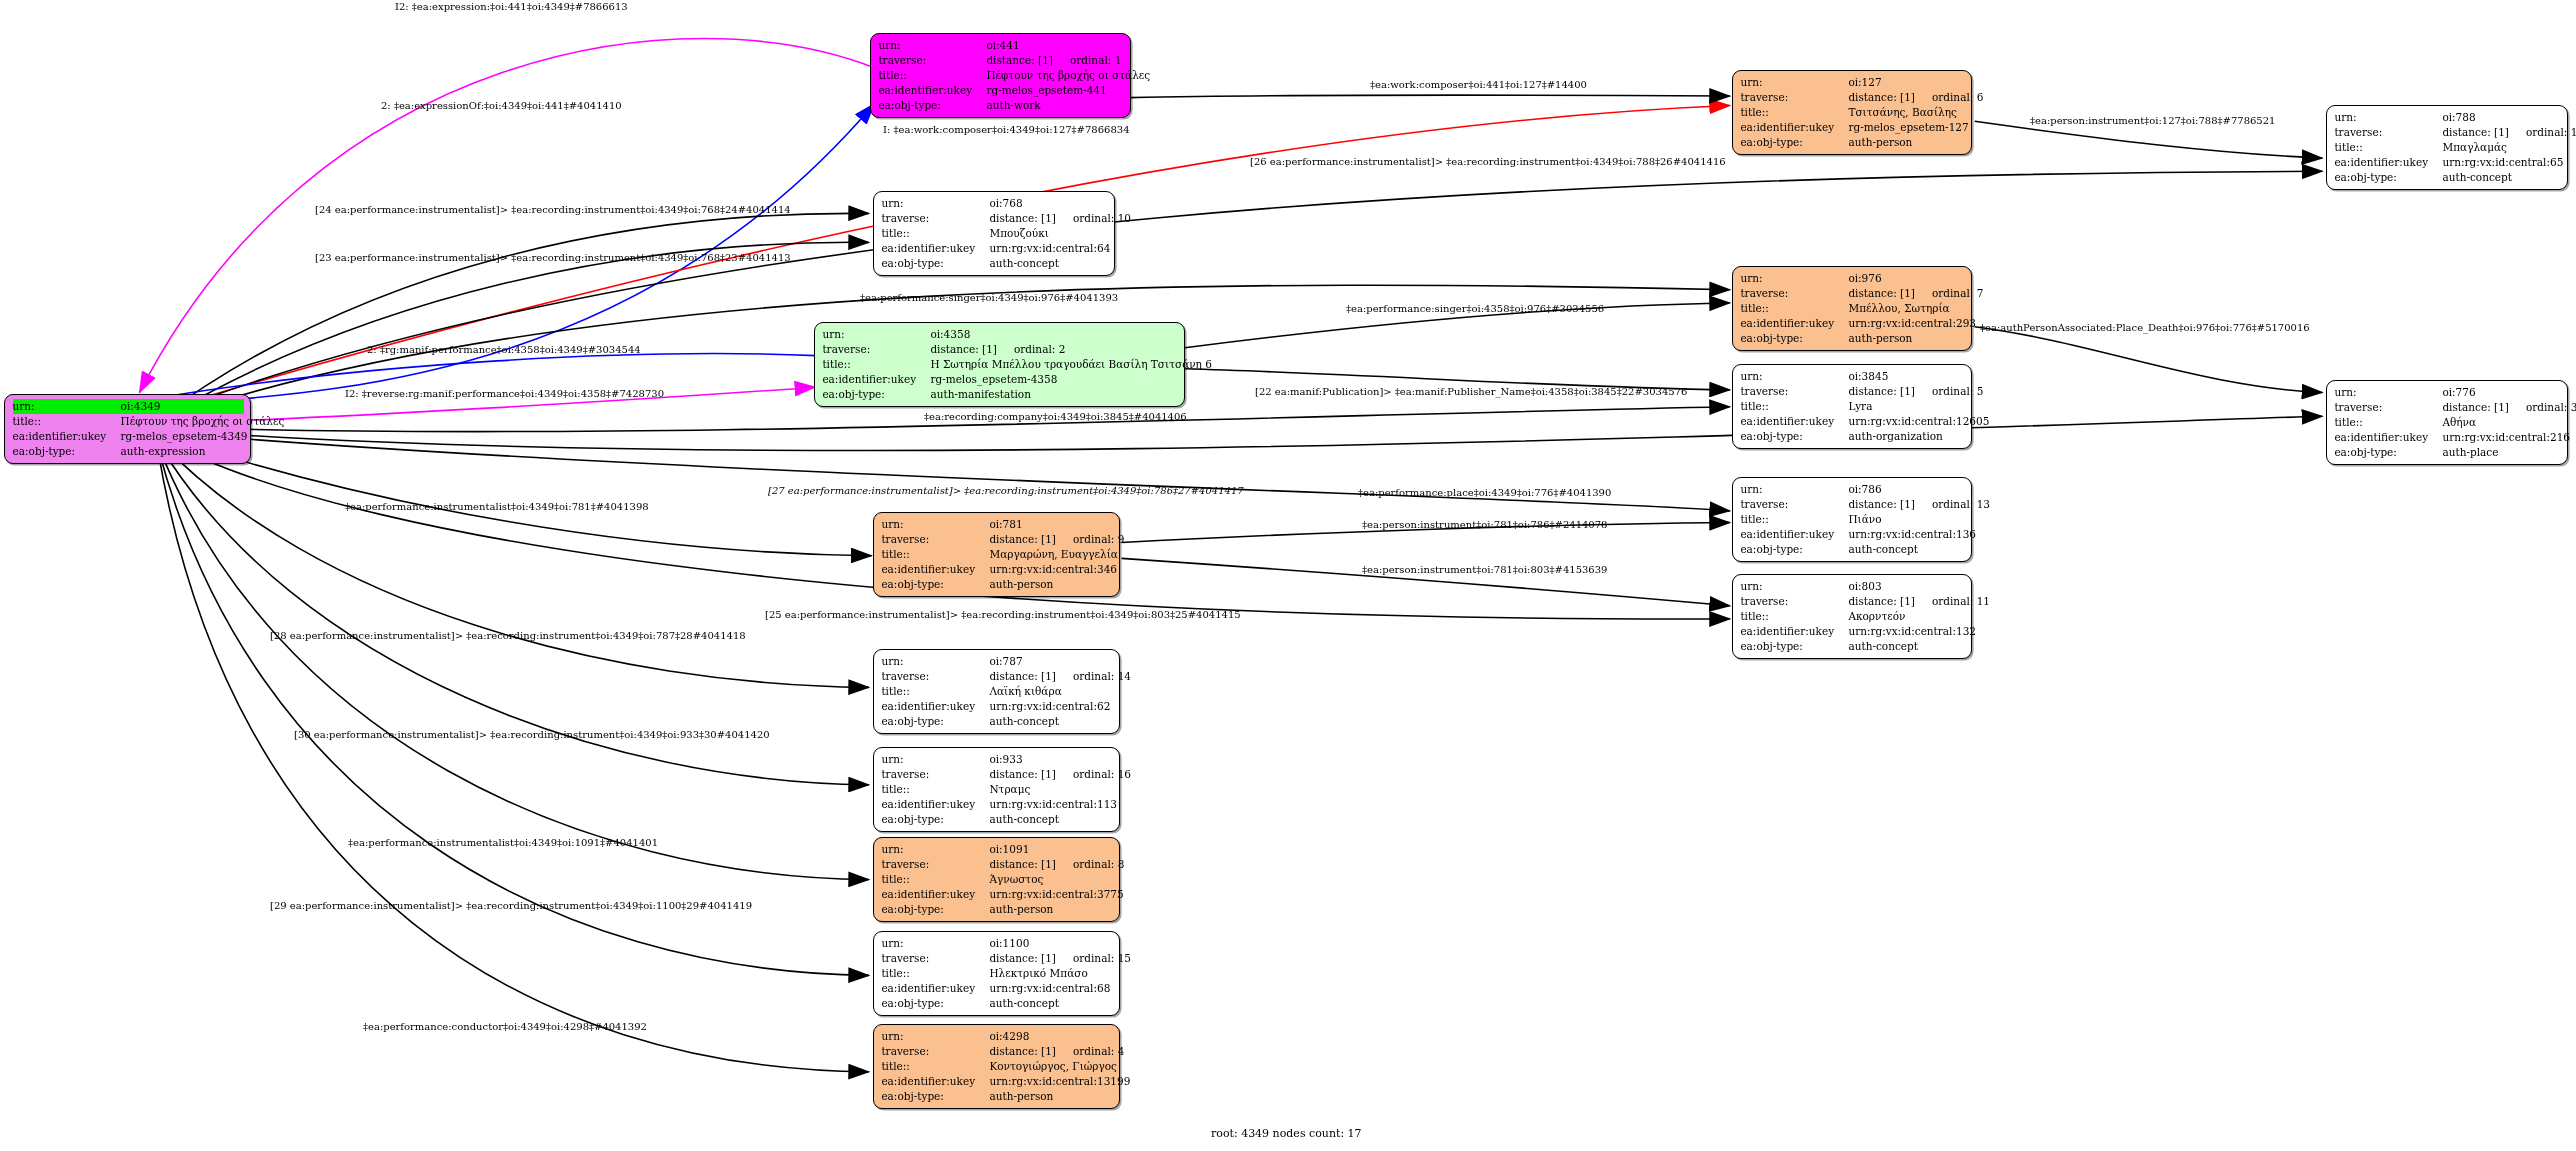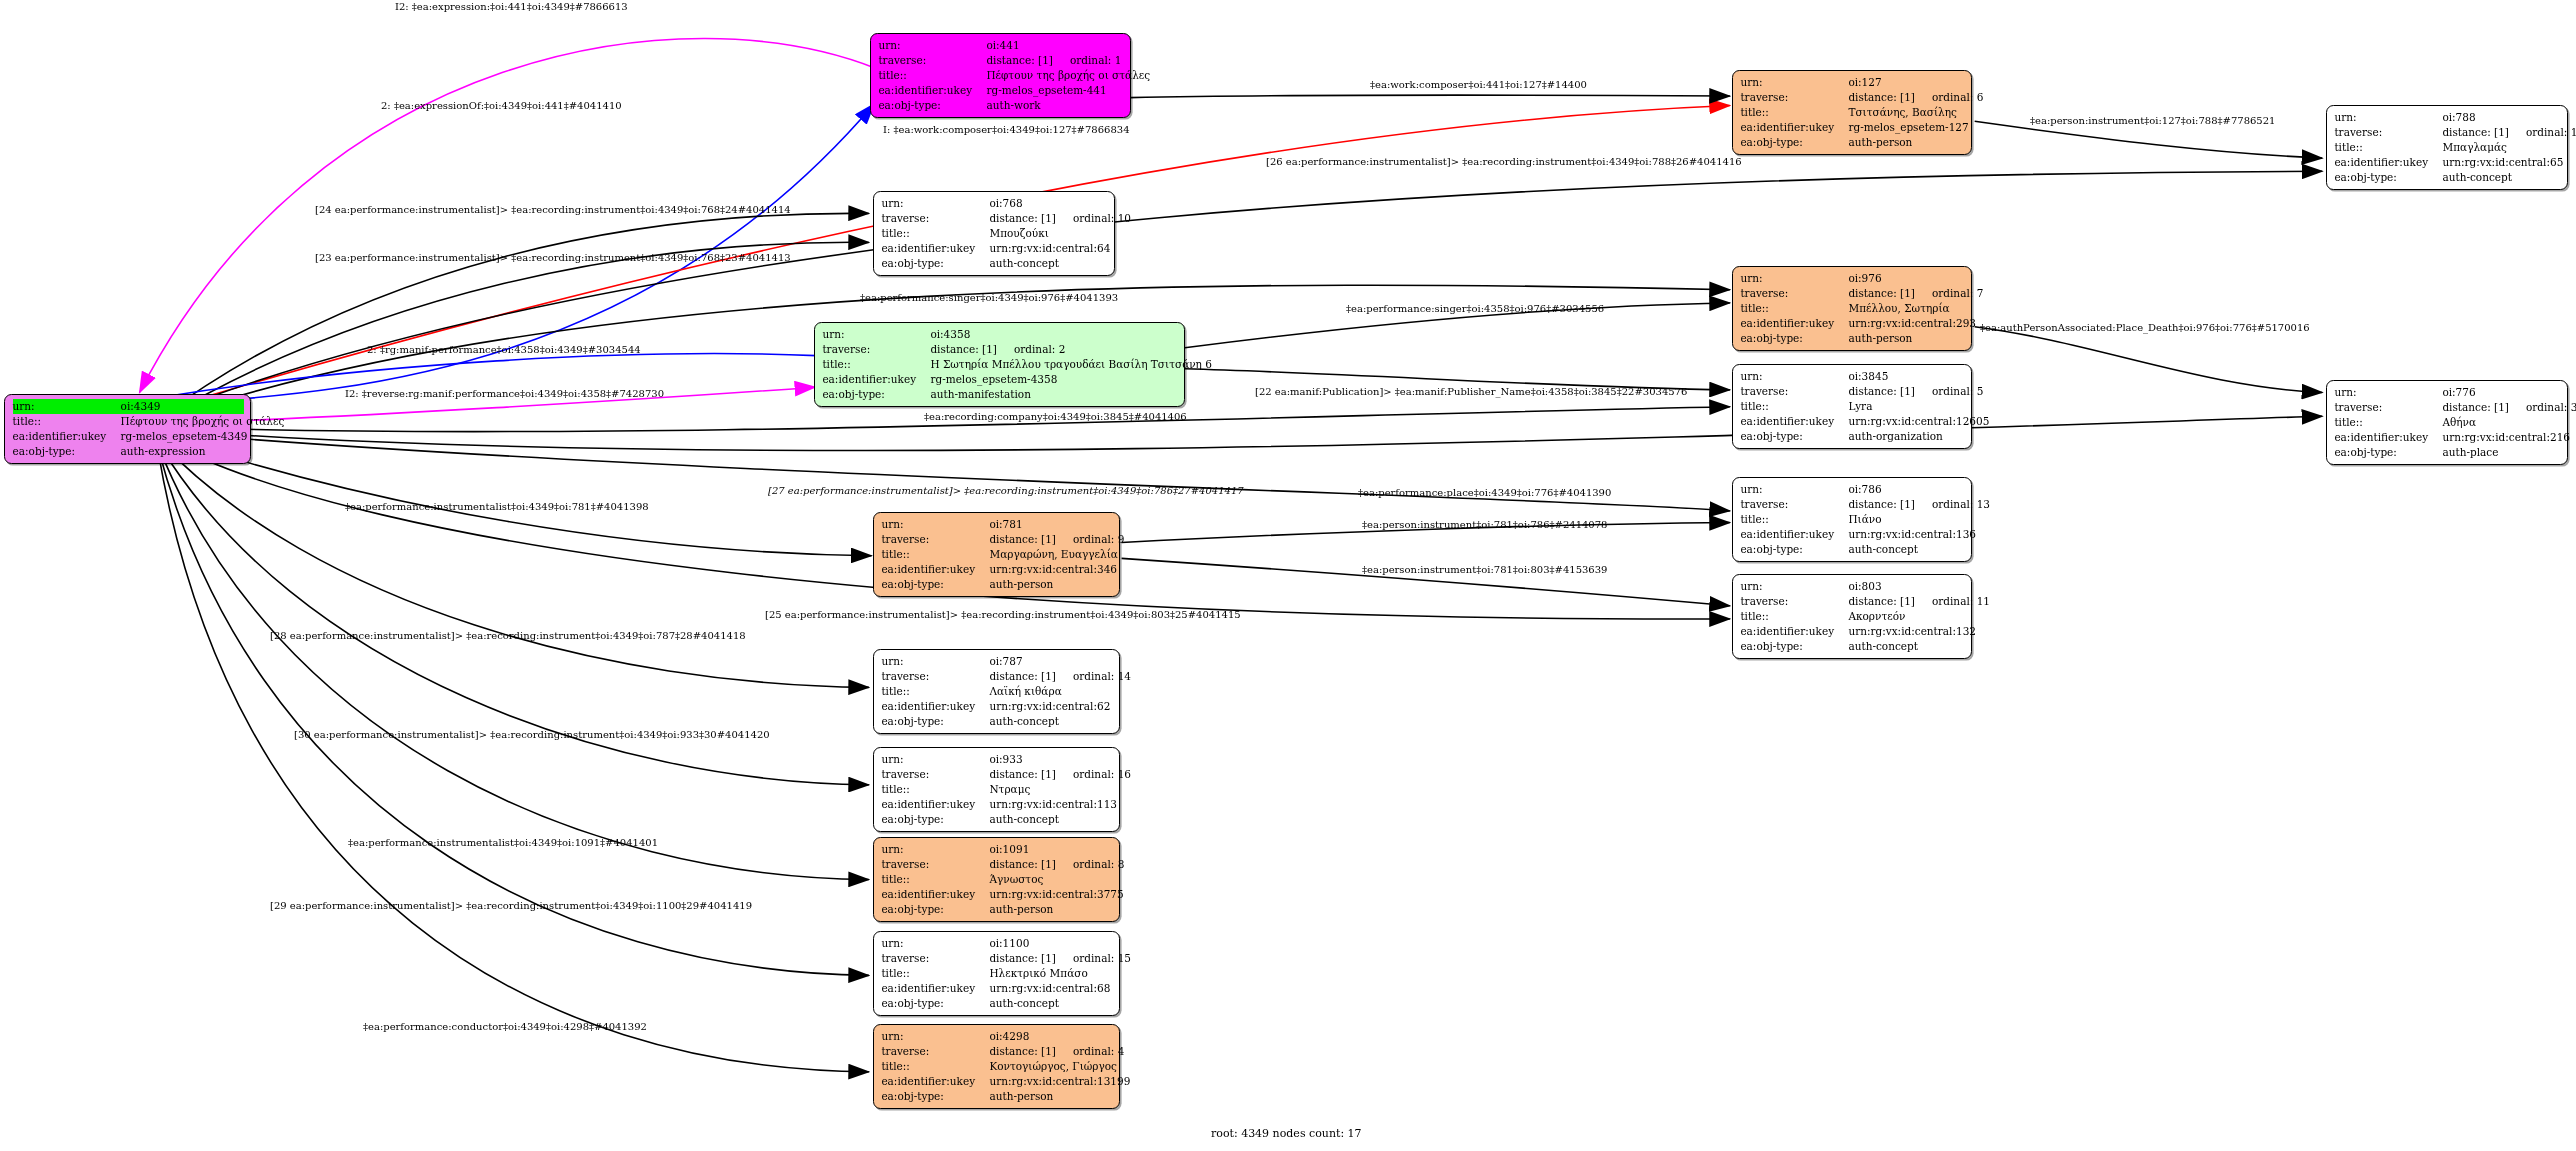--- a/index.html
+++ b/index.html
@@ -24,20 +24,21 @@
     border:1.3px solid #000000;
     border-radius:7.4px;
     background:#ffffff;
     padding:3.7px 6.3px 4.2px 7.4px;
     font-size:10.5px;
     line-height:1.44;
     white-space:nowrap;
   }
   .node.shadow{
     box-shadow:1.6px 1.6px 0 rgba(0,0,0,0.35);
+    border-radius:9px;
   }
   .node .row{
     display:flex;
   }
   .node .k{
     width:108px;
     flex:0 0 108px;
   }
   .node .v{
     flex:0 0 auto;
@@ -529,21 +530,21 @@
         <span class="k">ea:obj-type:</span>
         <span class="v">auth-person</span>
       </div>
   </div>
 
   <div class="elabel" style="left:395px;top:2.1px;">I2: ‡ea:expression:‡oi:441‡oi:4349‡#7866613</div>
   <div class="elabel" style="left:381px;top:101px;">2: ‡ea:expressionOf:‡oi:4349‡oi:441‡#4041410</div>
   <div class="elabel" style="left:883px;top:125px;">I: ‡ea:work:composer‡oi:4349‡oi:127‡#7866834</div>
   <div class="elabel" style="left:1370px;top:80px;">‡ea:work:composer‡oi:441‡oi:127‡#14400</div>
   <div class="elabel" style="left:2030px;top:116px;">‡ea:person:instrument‡oi:127‡oi:788‡#7786521</div>
-  <div class="elabel" style="left:1250px;top:157px;margin-left:16px;">[26 ea:performance:instrumentalist]&gt; ‡ea:recording:instrument‡oi:4349‡oi:788‡26#4041416</div>
+  <div class="elabel" style="left:1250px;top:157px;">[26 ea:performance:instrumentalist]&gt; ‡ea:recording:instrument‡oi:4349‡oi:788‡26#4041416</div>
   <div class="elabel" style="left:315px;top:205px;">[24 ea:performance:instrumentalist]&gt; ‡ea:recording:instrument‡oi:4349‡oi:768‡24#4041414</div>
   <div class="elabel" style="left:315px;top:253px;">[23 ea:performance:instrumentalist]&gt; ‡ea:recording:instrument‡oi:4349‡oi:768‡23#4041413</div>
   <div class="elabel" style="left:860px;top:293px;">‡ea:performance:singer‡oi:4349‡oi:976‡#4041393</div>
   <div class="elabel" style="left:1346px;top:304px;">‡ea:performance:singer‡oi:4358‡oi:976‡#3034556</div>
   <div class="elabel" style="left:1980px;top:323px;">‡ea:authPersonAssociated:Place_Death‡oi:976‡oi:776‡#5170016</div>
   <div class="elabel" style="left:367px;top:345px;">2: ‡rg:manif:performance‡oi:4358‡oi:4349‡#3034544</div>
   <div class="elabel" style="left:345px;top:389px;">I2: ‡reverse:rg:manif:performance‡oi:4349‡oi:4358‡#7428730</div>
   <div class="elabel" style="left:1255px;top:387px;">[22 ea:manif:Publication]&gt; ‡ea:manif:Publisher_Name‡oi:4358‡oi:3845‡22#3034576</div>
   <div class="elabel" style="left:924px;top:412px;">‡ea:recording:company‡oi:4349‡oi:3845‡#4041406</div>
   <div class="elabel" style="left:1358px;top:442px;margin-top:46px;">‡ea:performance:place‡oi:4349‡oi:776‡#4041390</div>

